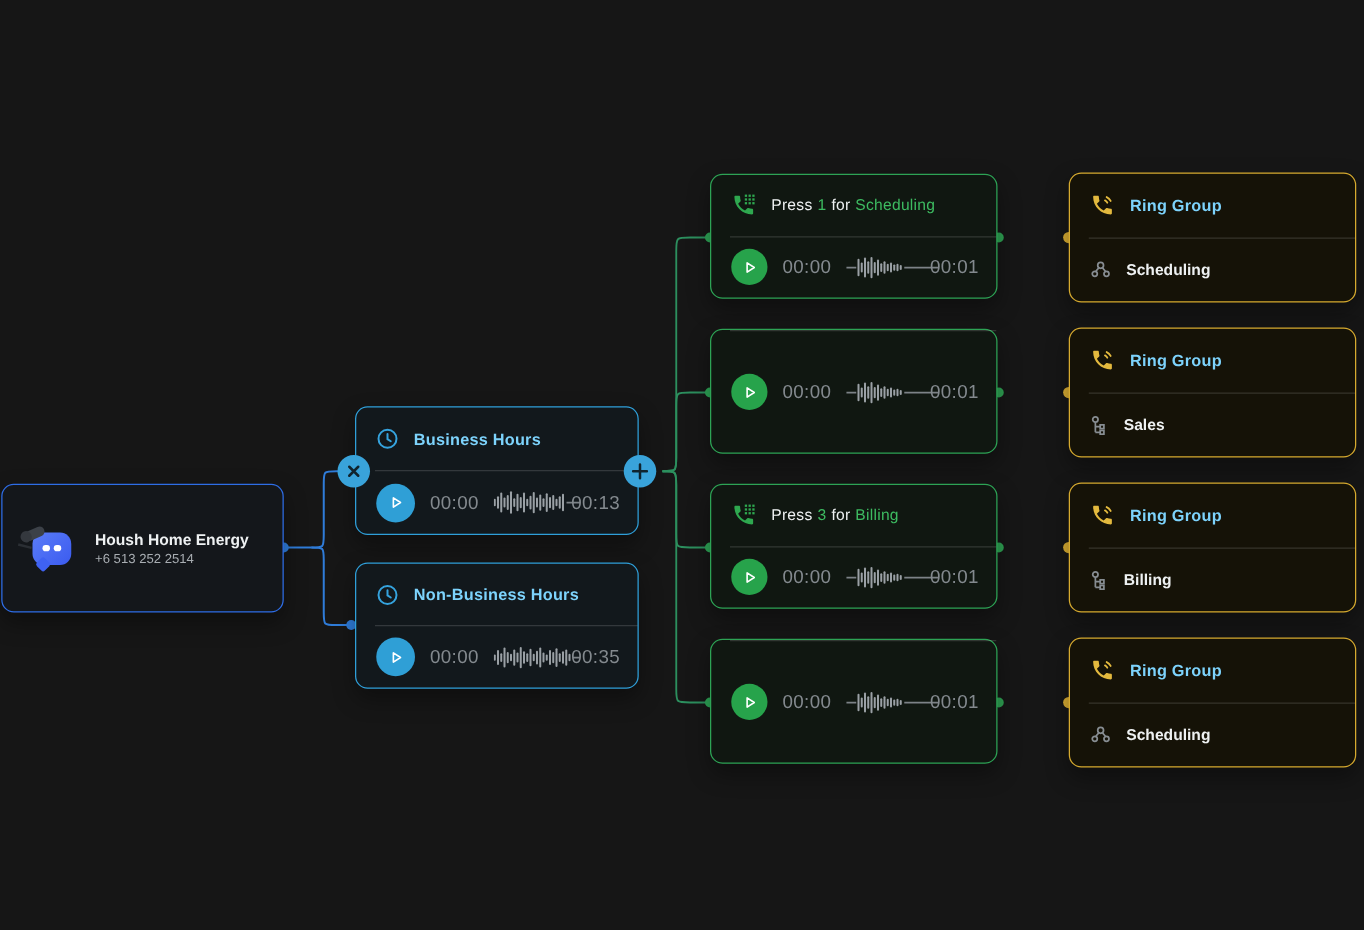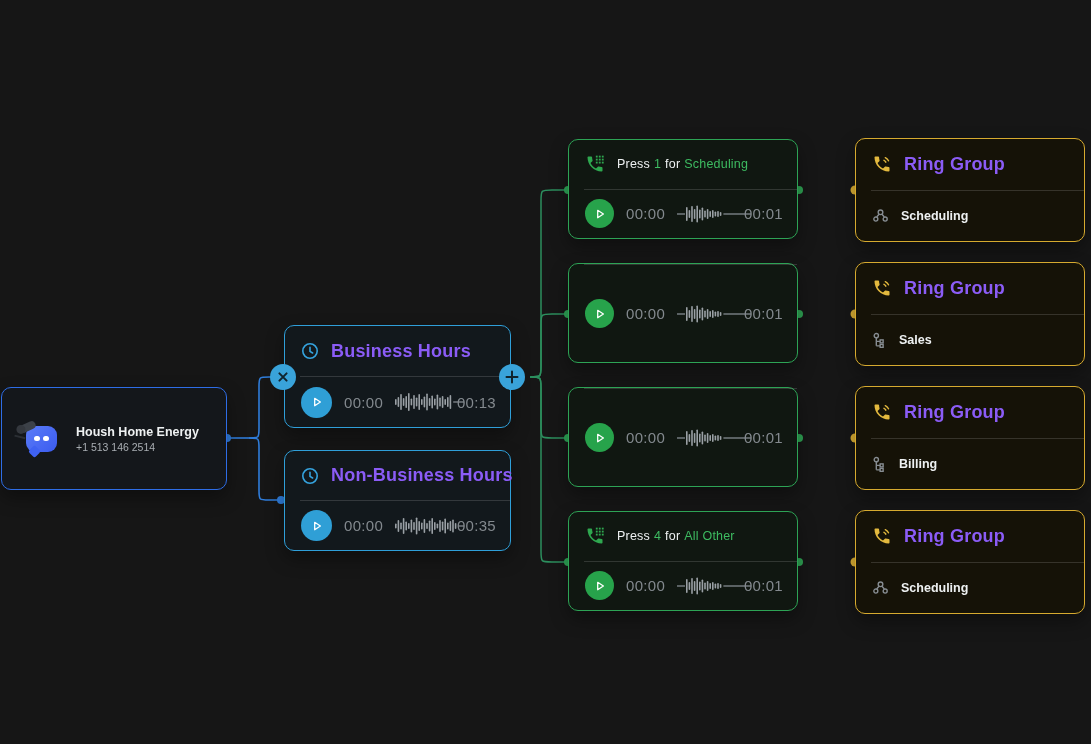--- a/index.html
+++ b/index.html
@@ -12,21 +12,21 @@
   .node-root{border-color:#2e6de6;background:#14171b;left:1px;top:387px;width:226px;height:103px;
              flex-direction:row;align-items:center;padding:0 14px 0 16px;}
   .node-green{border-color:#2da355;background:#101711;left:568px;width:230px;height:100px;}
   .node-yellow{border-color:#d6aa2f;background:#151207;left:855px;width:230px;height:104px;}
   .pos-bh{left:284px;top:325px;width:227px;height:103px;}
   .pos-nb{left:284px;top:450px;width:227px;height:101px;}
   .p-m1{top:139px}.p-m2{top:263px}.p-m3{top:387px}.p-m4{top:511px}
   .p-r1{top:138px}.p-r2{top:262px}.p-r3{top:386px}.p-r4{top:510px}
   .row{display:flex;align-items:center;flex:1;padding:0 14px 0 16px;gap:12px;min-height:0;}
   .divider{height:1px;background:rgba(255,255,255,.14);margin-left:15px;flex:none;}
-  .ntitle{font-size:18px;font-weight:700;color:#8b5cf6;letter-spacing:.2px;white-space:nowrap;}
+  .ntitle{font-size:13px;font-weight:700;color:#7dd3fc;letter-spacing:.2px;white-space:nowrap;}
   .menu-title span{font-weight:400;font-size:12.5px;letter-spacing:.2px;}
   .menu-title .w{color:#eef1f2;margin-right:4px;}
   .menu-title .g{color:#3dbb61;margin-right:4px;}
   .menu-title .g:last-child{margin-right:0;}
   .time{font-size:15px;color:#83898e;flex:none;letter-spacing:.3px;}
   .play{border-radius:50%;display:flex;align-items:center;justify-content:center;flex:none;cursor:pointer;}
   .play-blue{width:31px;height:31px;background:#2f9fd6;}
   .play-green{width:29px;height:29px;background:#27a34b;}
   .wavewrap{flex:1;height:26px;min-width:0;}
   .rtitle{font-size:12.5px;font-weight:700;color:#eef1f2;}
@@ -108,21 +108,21 @@
 
   <div class="node node-root">
     <div class="logo">
       <div class="bubble"></div>
       <div class="b-dot d1" style="left:16px;top:16px;"></div>
       <div class="b-dot d2" style="left:25px;top:16px;"></div>
       <div class="handset"></div>
     </div>
     <div class="rtext">
       <div class="rtitle">Housh Home Energy</div>
-      <div class="rphone">+1 513 146 2514</div>
+      <div class="rphone">+6 513 252 2514</div>
     </div>
   </div>
 
   <div class="node node-blue pos-bh">
     <div class="row">
       <svg class="icon" width="18" height="18" viewBox="0 0 18 18">
         <circle cx="9" cy="9" r="7.2" fill="none" stroke="#35a3de" stroke-width="1.6"></circle>
         <path d="M9 5.2 V9.3 L11.6 11" fill="none" stroke="#35a3de" stroke-width="1.6" stroke-linecap="round"></path>
       </svg>
       <span class="ntitle">Business Hours</span>
@@ -286,20 +286,39 @@
             <rect x="37.6" y="10.5" width="1.6" height="5" rx="0.8" fill="#9aa0a5"></rect>
             <rect x="40.2" y="10.0" width="1.6" height="6" rx="0.8" fill="#9aa0a5"></rect>
             <rect x="42.8" y="11.0" width="1.6" height="4" rx="0.8" fill="#9aa0a5"></rect>
             <line x1="46.4" x2="74" y1="13" y2="13" stroke="#7c8287" stroke-width="1.4"></line>
           </svg></div>
       <span class="time">00:01</span>
     </div>
   </div>
 
   <div class="node node-green p-m3">
+    <div class="row menu-title">
+      <svg class="icon" width="20" height="20" viewBox="0 0 24 24">
+        <path fill="#2ea84f" d="M6.62 10.79c1.44 2.83 3.76 5.14 6.59 6.59l2.2-2.21c.27-.27.67-.36 1.02-.24 1.12.37 2.33.57 3.57.57.55 0 1 .45 1 1V20c0 .55-.45 1-1 1-9.39 0-17-7.61-17-17 0-.55.45-1 1-1h3.5c.55 0 1 .45 1 1 0 1.25.2 2.45.57 3.57.11.35.03.74-.25 1.02l-2.2 2.2z"></path>
+        <g fill="#2ea84f">
+            <rect x="13" y="2" width="2.2" height="2.2"></rect>
+            <rect x="16.6" y="2" width="2.2" height="2.2"></rect>
+            <rect x="20.2" y="2" width="2.2" height="2.2"></rect>
+            <rect x="13" y="5.6" width="2.2" height="2.2"></rect>
+            <rect x="16.6" y="5.6" width="2.2" height="2.2"></rect>
+            <rect x="20.2" y="5.6" width="2.2" height="2.2"></rect>
+            <rect x="13" y="9.2" width="2.2" height="2.2"></rect>
+            <rect x="16.6" y="9.2" width="2.2" height="2.2"></rect>
+            <rect x="20.2" y="9.2" width="2.2" height="2.2"></rect>
+          </g>
+      </svg>
+      <span>
+        <span class="w">Press</span><span class="g">3</span><span class="w">for</span><span class="g">Billing</span>
+      </span>
+    </div>
     <div class="divider"></div>
     <div class="row">
       <div class="play play-green">
         <svg width="12" height="12" viewBox="0 0 12 12">
           <path d="M3.7 2.3 L9.4 6 L3.7 9.7 Z" fill="none" stroke="#fff" stroke-width="1.3" stroke-linejoin="round"></path>
         </svg>
       </div>
       <span class="time">00:00</span>
       <div class="wavewrap"><svg width="75" height="26">
             <line x1="0" x2="8" y1="13" y2="13" stroke="#7c8287" stroke-width="1.4"></line>
@@ -317,39 +336,20 @@
             <rect x="37.6" y="10.5" width="1.6" height="5" rx="0.8" fill="#9aa0a5"></rect>
             <rect x="40.2" y="10.0" width="1.6" height="6" rx="0.8" fill="#9aa0a5"></rect>
             <rect x="42.8" y="11.0" width="1.6" height="4" rx="0.8" fill="#9aa0a5"></rect>
             <line x1="46.4" x2="74" y1="13" y2="13" stroke="#7c8287" stroke-width="1.4"></line>
           </svg></div>
       <span class="time">00:01</span>
     </div>
   </div>
 
   <div class="node node-green p-m4">
-    <div class="row menu-title">
-      <svg class="icon" width="20" height="20" viewBox="0 0 24 24">
-        <path fill="#2ea84f" d="M6.62 10.79c1.44 2.83 3.76 5.14 6.59 6.59l2.2-2.21c.27-.27.67-.36 1.02-.24 1.12.37 2.33.57 3.57.57.55 0 1 .45 1 1V20c0 .55-.45 1-1 1-9.39 0-17-7.61-17-17 0-.55.45-1 1-1h3.5c.55 0 1 .45 1 1 0 1.25.2 2.45.57 3.57.11.35.03.74-.25 1.02l-2.2 2.2z"></path>
-        <g fill="#2ea84f">
-            <rect x="13" y="2" width="2.2" height="2.2"></rect>
-            <rect x="16.6" y="2" width="2.2" height="2.2"></rect>
-            <rect x="20.2" y="2" width="2.2" height="2.2"></rect>
-            <rect x="13" y="5.6" width="2.2" height="2.2"></rect>
-            <rect x="16.6" y="5.6" width="2.2" height="2.2"></rect>
-            <rect x="20.2" y="5.6" width="2.2" height="2.2"></rect>
-            <rect x="13" y="9.2" width="2.2" height="2.2"></rect>
-            <rect x="16.6" y="9.2" width="2.2" height="2.2"></rect>
-            <rect x="20.2" y="9.2" width="2.2" height="2.2"></rect>
-          </g>
-      </svg>
-      <span>
-        <span class="w">Press</span><span class="g">4</span><span class="w">for</span><span class="g">All Other</span>
-      </span>
-    </div>
     <div class="divider"></div>
     <div class="row">
       <div class="play play-green">
         <svg width="12" height="12" viewBox="0 0 12 12">
           <path d="M3.7 2.3 L9.4 6 L3.7 9.7 Z" fill="none" stroke="#fff" stroke-width="1.3" stroke-linejoin="round"></path>
         </svg>
       </div>
       <span class="time">00:00</span>
       <div class="wavewrap"><svg width="75" height="26">
             <line x1="0" x2="8" y1="13" y2="13" stroke="#7c8287" stroke-width="1.4"></line>

